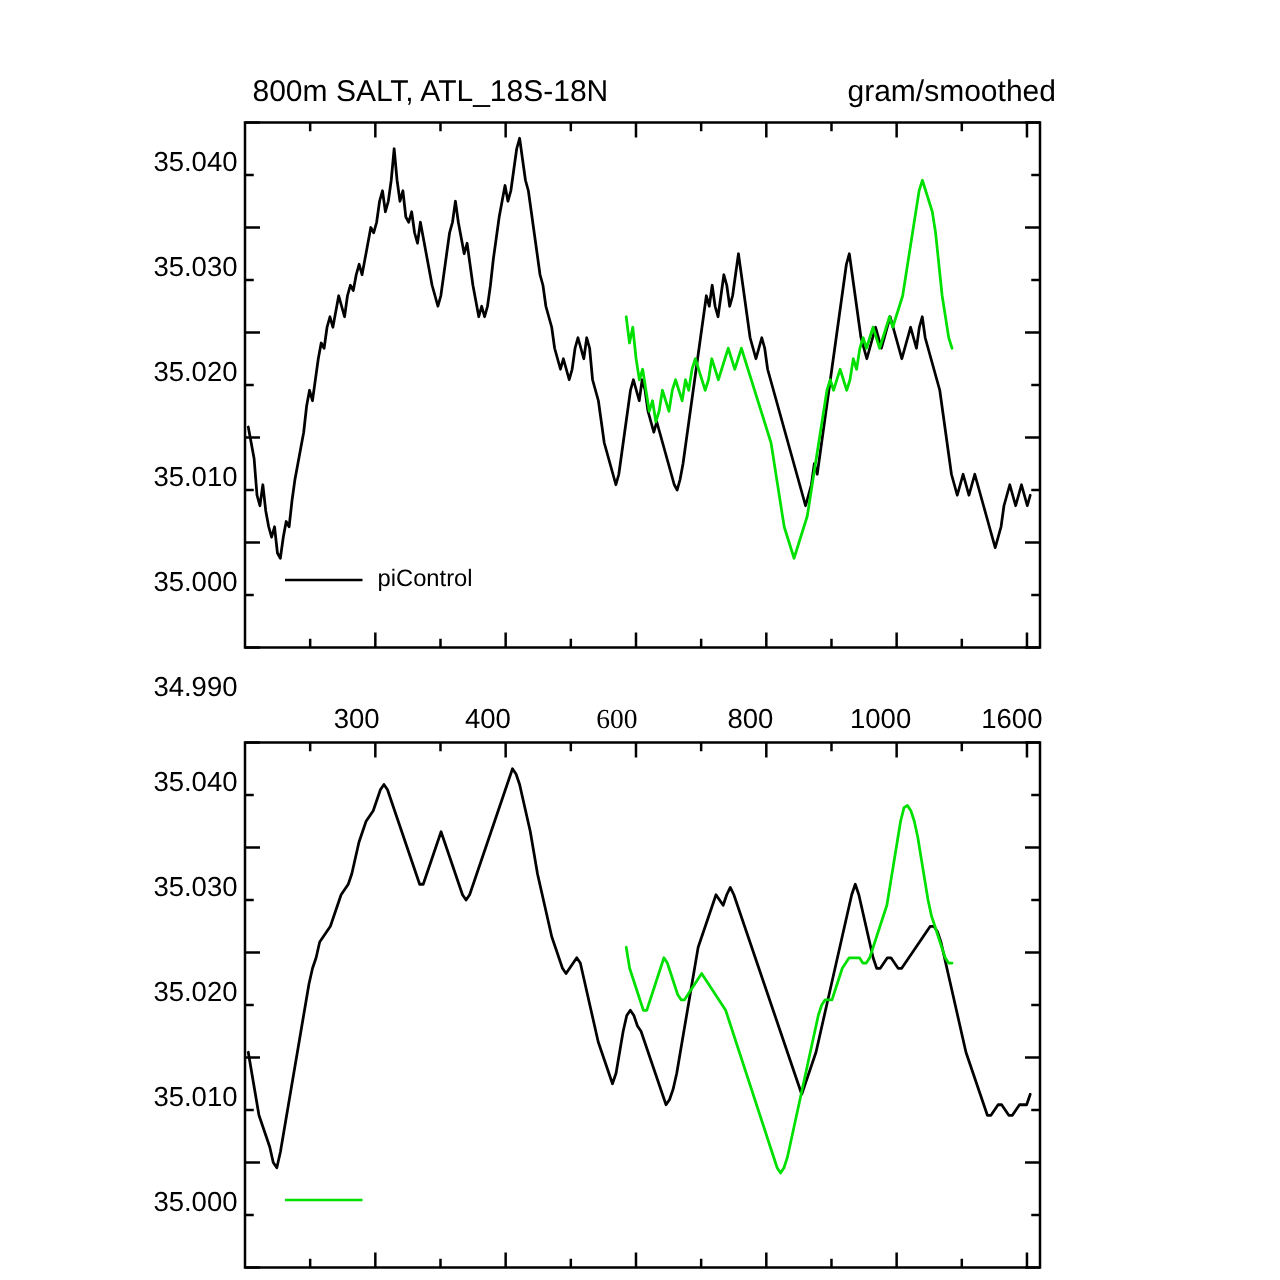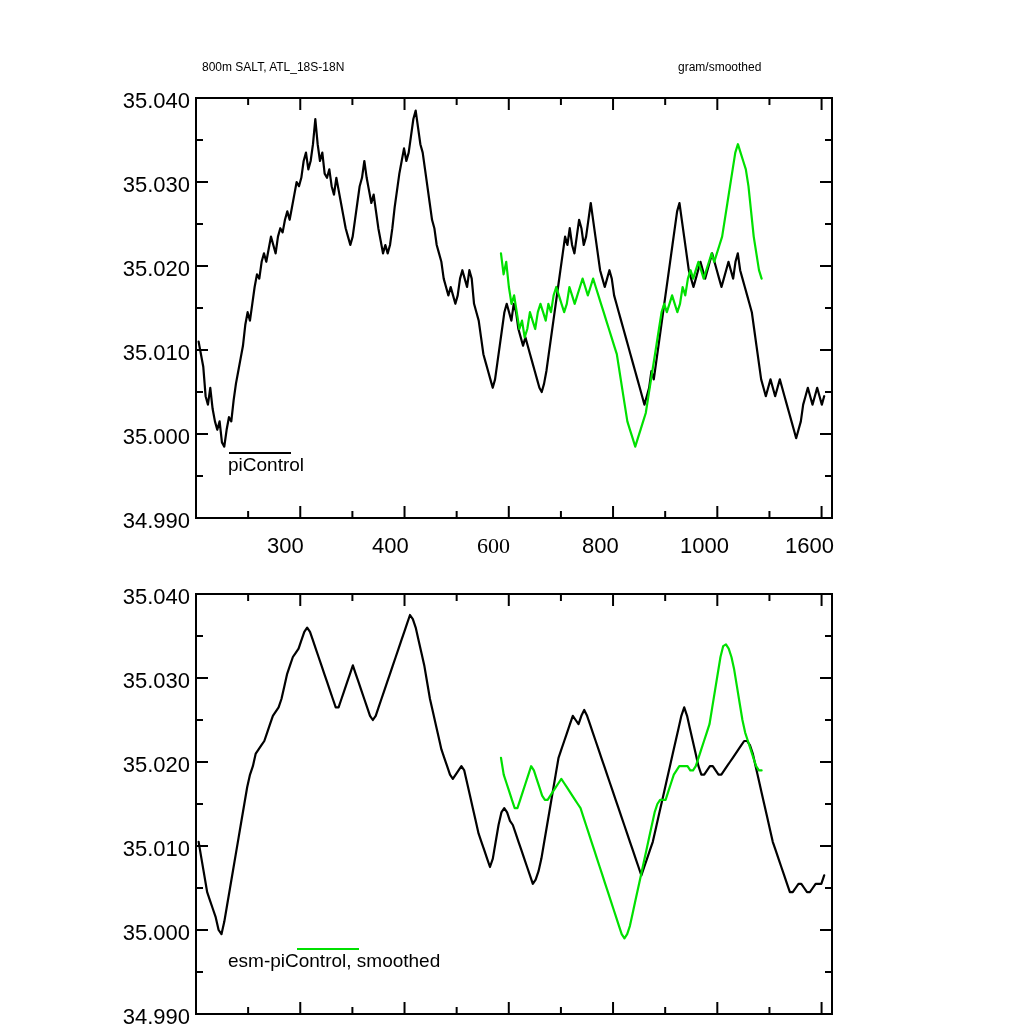--- a/index.html
+++ b/index.html
@@ -29,42 +29,42 @@
   #panel-top { top: 0; height: 560px; }
   #panel-bottom { top: 560px; height: 464px; }
 
   .panel-svg {
     position: absolute;
     left: 0; top: 0;
   }
 
   .title-left, .title-right {
     position: absolute;
-    font-size: 12px;
+    font-size: 24px;
     white-space: nowrap;
   }
   .title-left { left: 202px; top: 60px; }
   .title-right { left: 678px; top: 60px; }
 
   .tick-label {
     position: absolute;
     font-size: 22px;
     white-space: nowrap;
+    margin-top: 29px;
   }
   .ylabel { text-align: right; }
 
   .legend {
     position: absolute;
     font-size: 19px;
   }
   .legend-row {
     display: flex;
     align-items: center;
     height: 24px;
-    flex-direction: column;
   }
   .legend-line {
     width: 62px;
     height: 0;
     border-top: 2px solid #000;
     margin-right: 12px;
   }
   .legend-line.green { border-top-color: #00e000; }
   .legend-label { white-space: nowrap; }
 </style>
@@ -157,21 +157,20 @@
     <div class="tick-label ylabel" style="left:20px; top:24px; width:170px;">35.040</div>
     <div class="tick-label ylabel" style="left:20px; top:108px; width:170px;">35.030</div>
     <div class="tick-label ylabel" style="left:20px; top:192px; width:170px;">35.020</div>
     <div class="tick-label ylabel" style="left:20px; top:276px; width:170px;">35.010</div>
     <div class="tick-label ylabel" style="left:20px; top:360px; width:170px;">35.000</div>
     <div class="tick-label ylabel" style="left:20px; top:444px; width:170px;">34.990</div>
 
     <div class="legend" style="left:228px; top:388px;">
       <div class="legend-row">
         <span class="legend-line green"></span>
-        <span class="legend-label">esm-piControl, smoothed</span>
       </div>
     </div>
 
     <svg class="panel-svg" id="svg-bottom" width="1024" height="464">
         <rect x="196" y="34" width="636" height="420" fill="none" stroke="#000" stroke-width="2"></rect>
         <line x1="196" y1="454" x2="208" y2="454" stroke="#000" stroke-width="2"></line>
         <line x1="820" y1="454" x2="832" y2="454" stroke="#000" stroke-width="2"></line>
         <line x1="196" y1="370.00000000001194" x2="208" y2="370.00000000001194" stroke="#000" stroke-width="2"></line>
         <line x1="820" y1="370.00000000001194" x2="832" y2="370.00000000001194" stroke="#000" stroke-width="2"></line>
         <line x1="196" y1="286.0000000000239" x2="208" y2="286.0000000000239" stroke="#000" stroke-width="2"></line>

